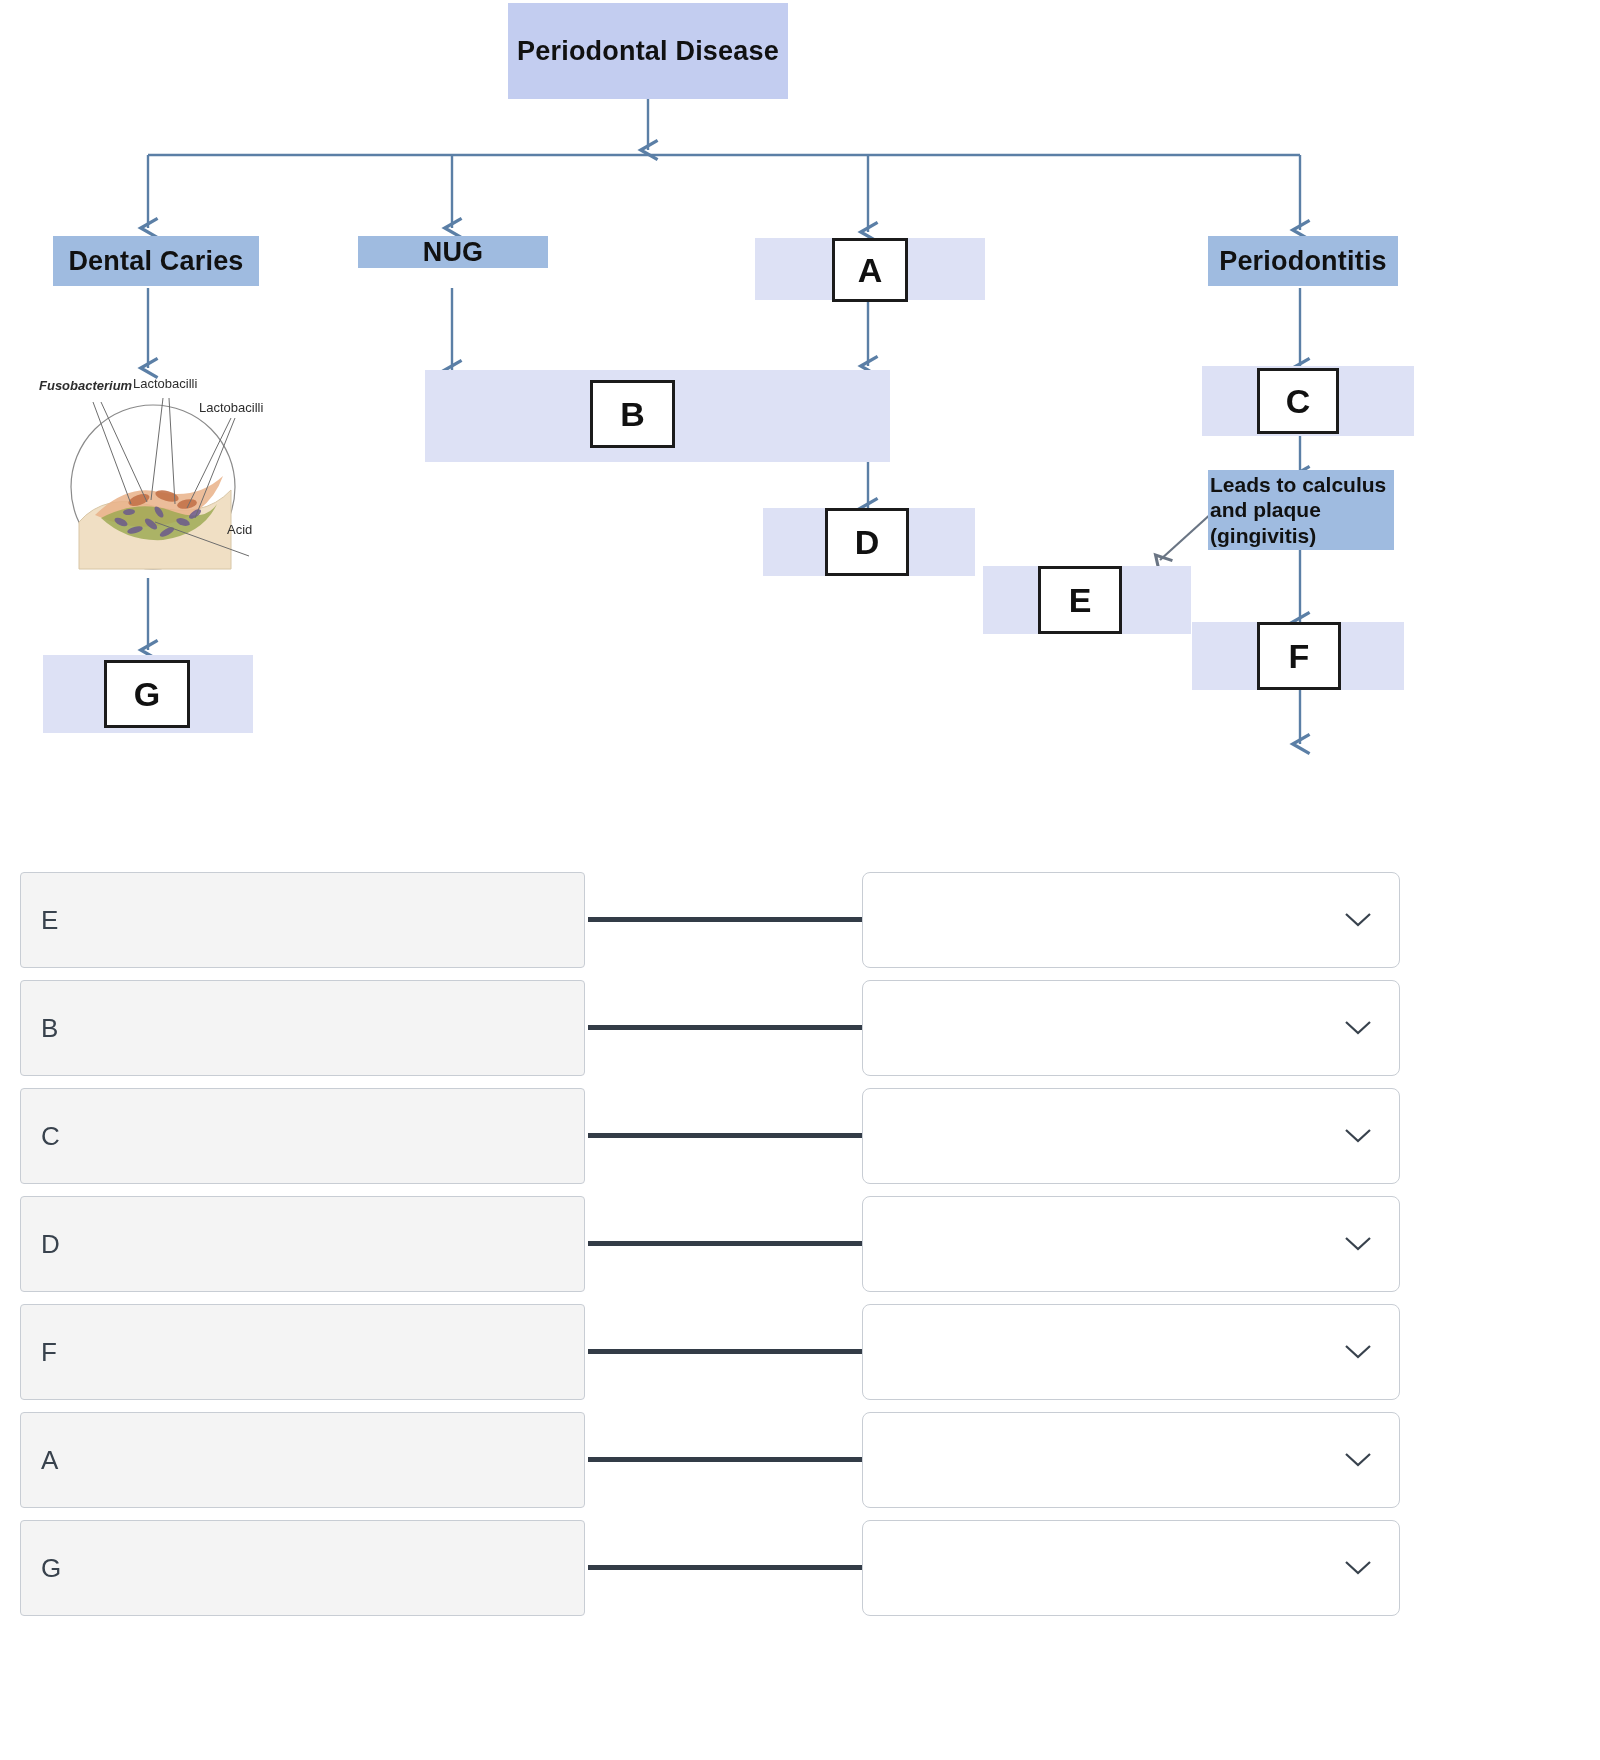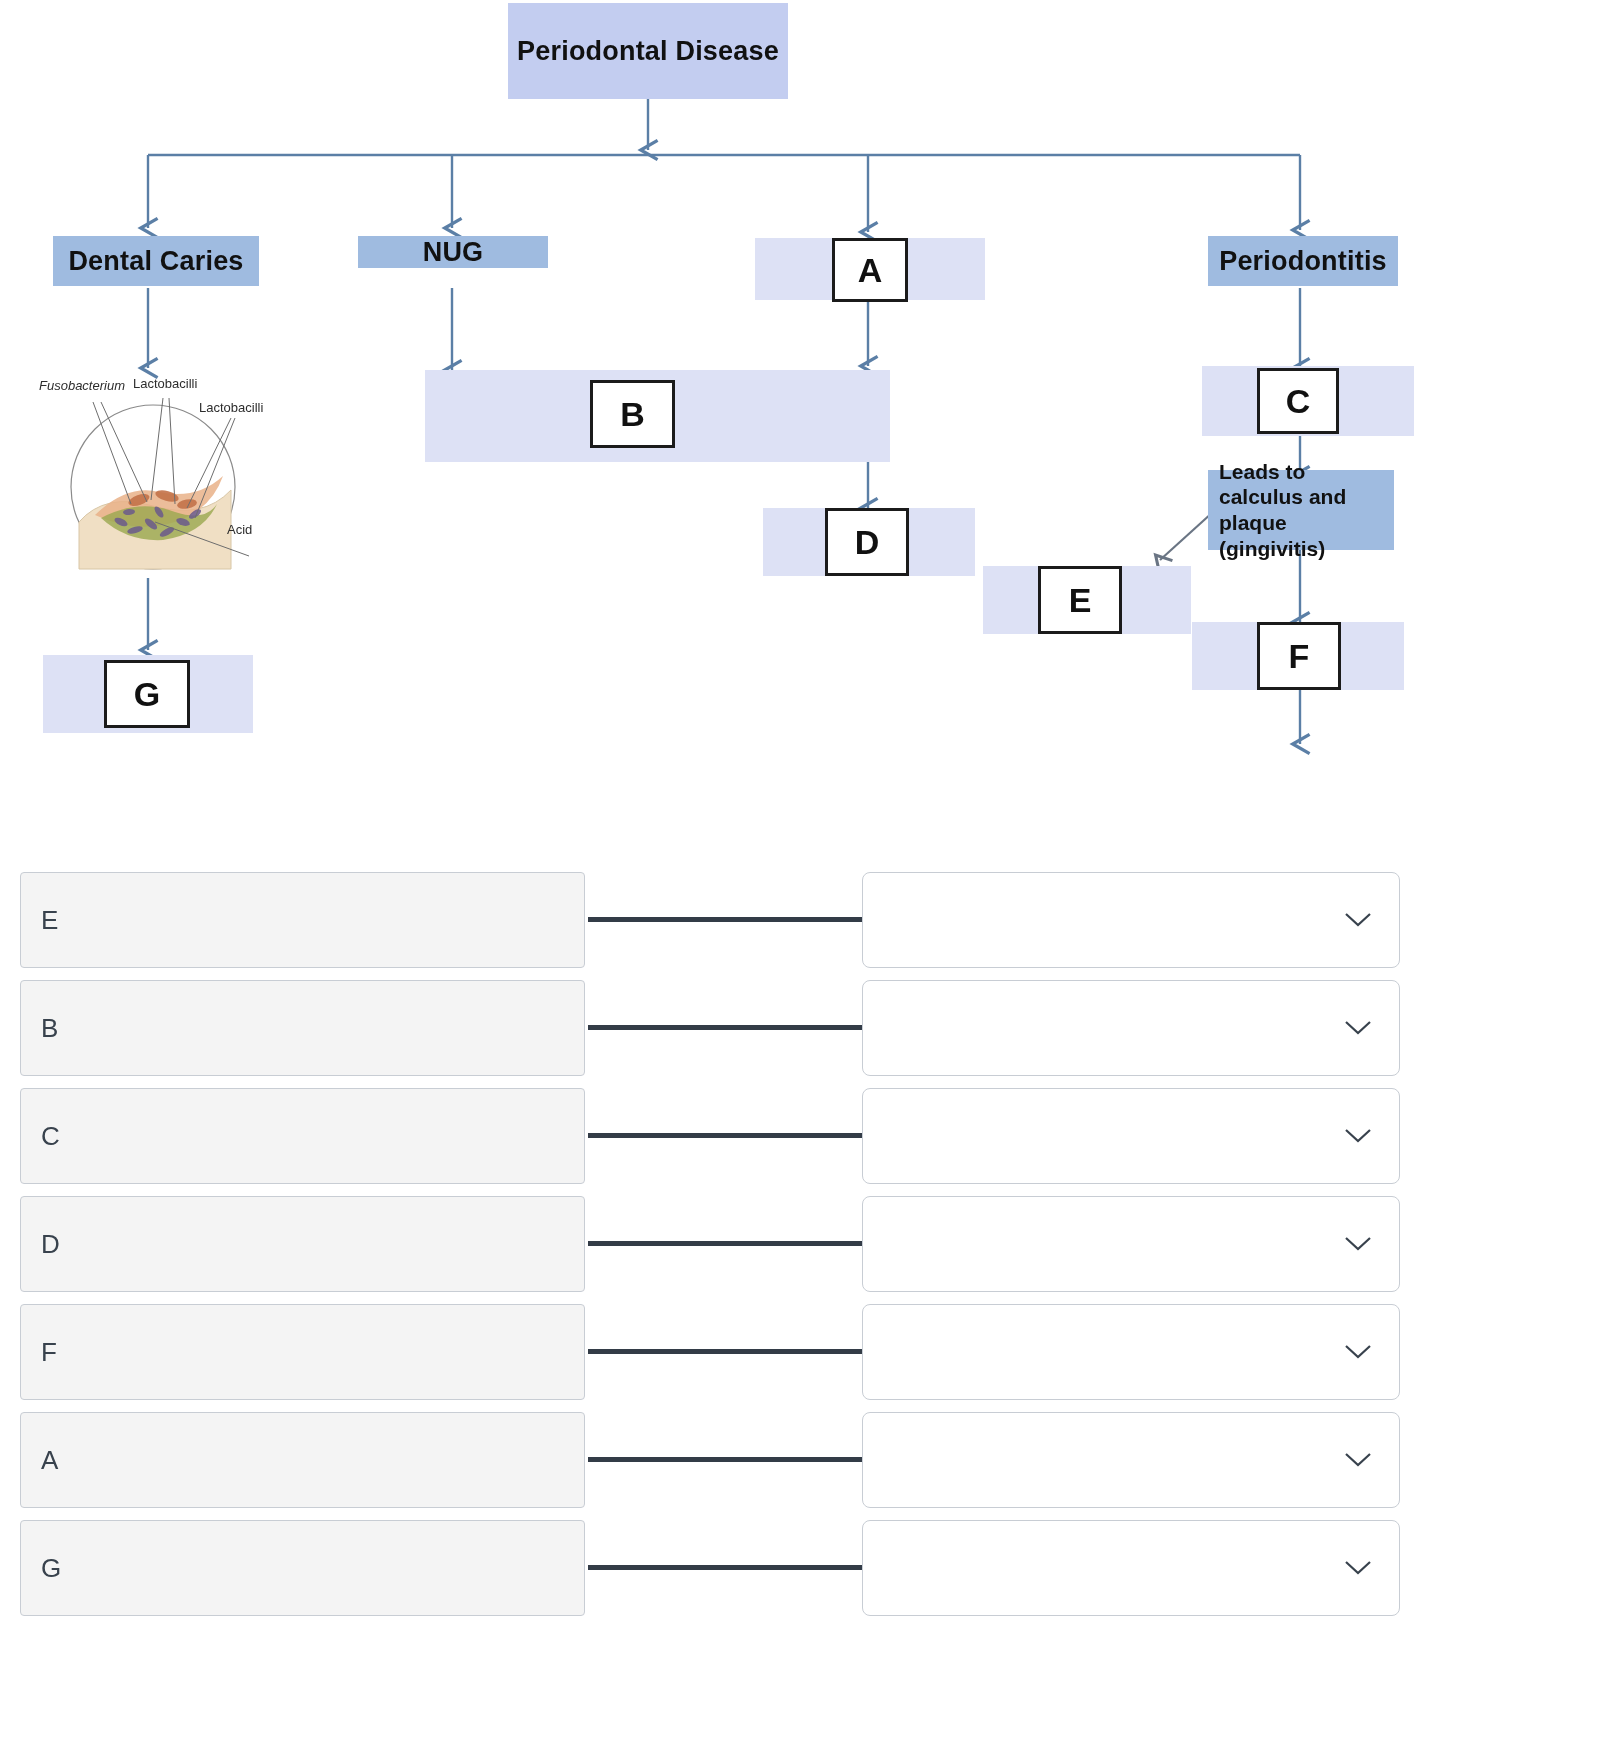--- a/index.html
+++ b/index.html
@@ -48,21 +48,21 @@
   .fill-pale {
     background: #dde1f5;
   }
   .node-title {
     font-size: 27px;
     letter-spacing: 0.2px;
   }
   .node-body {
     font-size: 21px;
     font-weight: bold;
-    padding: 4px 11px;
+    padding: 4px 2px;
   }
 
   
   .letter-box {
     position: absolute;
     background: #ffffff;
     border: 3px solid #1b1b1b;
     display: flex;
     align-items: center;
     justify-content: center;
@@ -77,21 +77,21 @@
     left: 35px; top: 372px;
     width: 250px; height: 200px;
   }
   .illus-label {
     position: absolute;
     font-size: 13px;
     color: #2d2d2d;
     white-space: nowrap;
     font-family: "Liberation Sans", sans-serif;
   }
-  .illus-label.italic { font-style: italic; }
+  .illus-label.italic { font-style: italic; font-weight: bold; }
 
   
   #form {
     position: absolute;
     left: 0; top: 872px;
     width: 1600px;
   }
   .match-row {
     position: relative;
     height: 96px;

